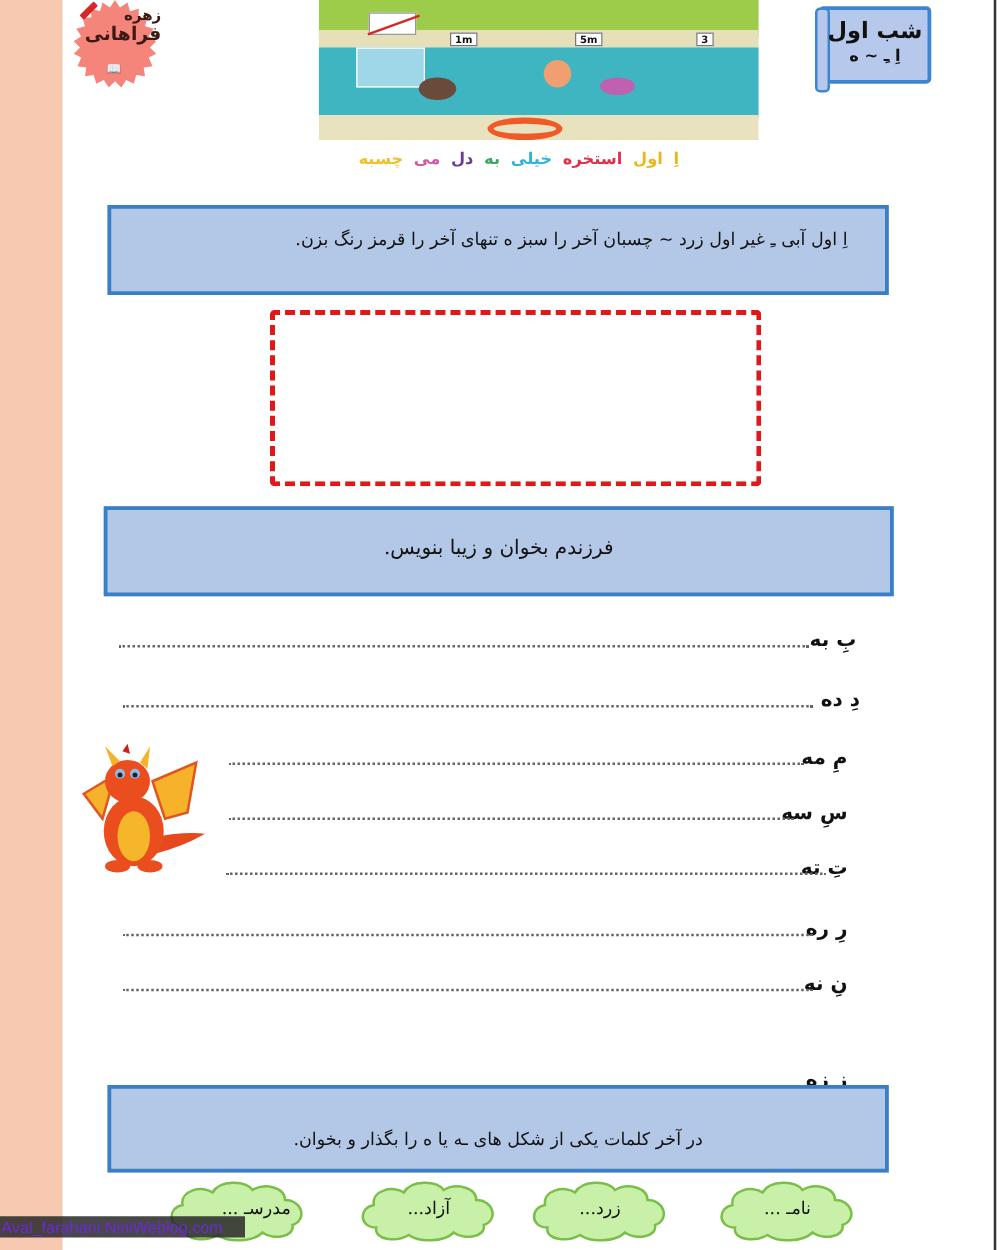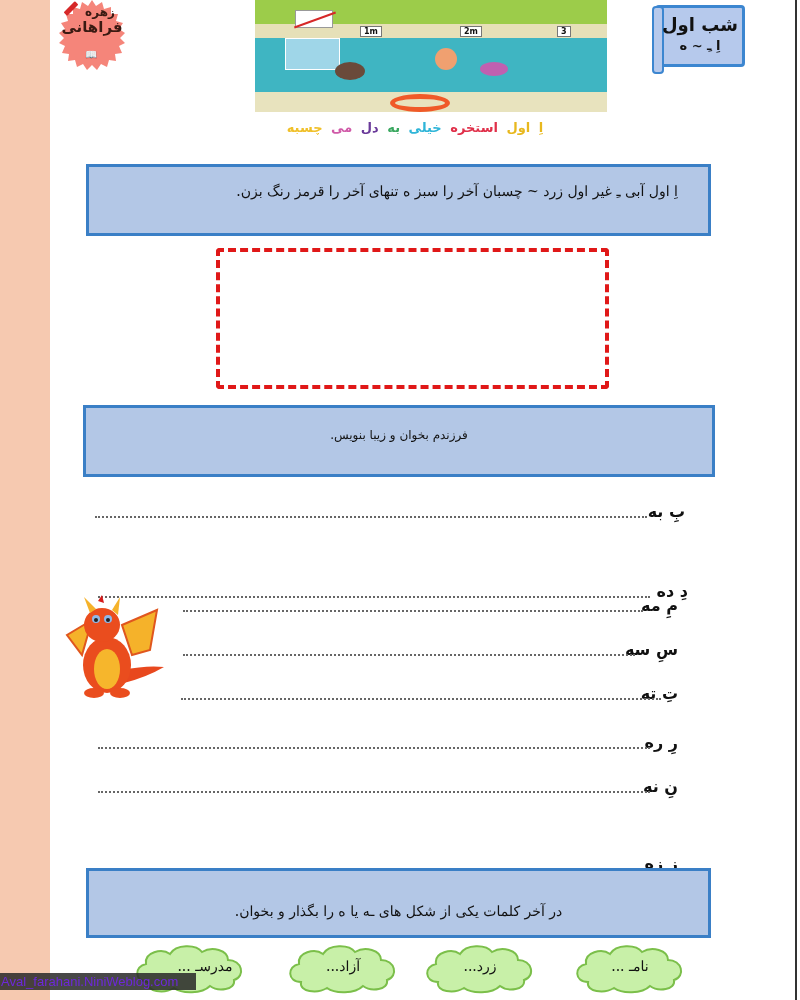--- a/index.html
+++ b/index.html
@@ -5,21 +5,21 @@
   * { box-sizing: border-box; margin: 0; padding: 0; }
   html, body { width: 800px; height: 1000px; overflow: hidden; background: #ffffff; }
   body { position: relative; font-family: "DejaVu Sans", sans-serif; color: #111; }
 
   .left-margin { position: absolute; left: 0; top: 0; width: 50px; height: 1000px; background: #f6c9b0; }
   .right-rule { position: absolute; left: 795px; top: 0; width: 2px; height: 1000px; background: #333; }
 
   
   .seal { position: absolute; left: 55px; top: 0; width: 74px; height: 72px; }
   .seal svg { position: absolute; left: 0; top: 0; }
-  .seal-text { position: absolute; left: 0; top: 6px; width: 74px; text-align: center; direction: rtl; color: #3a1a12; font-weight: bold; line-height: 1.1; }
+  .seal-text { position: absolute; left: 0; top: 6px; width: 74px; direction: rtl; color: #3a1a12; font-weight: bold; line-height: 1.1; }
   .seal-line1 { font-size: 12px; display: block; padding-left: 16px; }
   .seal-line2 { font-size: 15px; display: block; }
   .seal-book { position: absolute; left: 30px; top: 49px; font-size: 10px; color: #5a2a20; }
   .seal-pencil { position: absolute; left: 8px; top: 6px; width: 16px; height: 5px; background: #d62828; transform: rotate(-45deg); border-radius: 1px; }
 
   
   .pool-image { position: absolute; left: 255px; top: 0; width: 352px; height: 112px; overflow: hidden; }
   .pool-grass { position: absolute; left: 0; top: 0; width: 100%; height: 30px; background: #9ccc4a; }
   .pool-deck { position: absolute; left: 0; top: 24px; width: 100%; height: 16px; background: #e6e0b8; }
   .pool-water { position: absolute; left: 0; top: 38px; width: 100%; height: 56px; background: #3fb5c2; }
@@ -38,21 +38,21 @@
   .lesson-tag { position: absolute; left: 655px; top: 5px; width: 90px; height: 62px; background: #b6c9ec; border: 3px solid #3c86d0; border-radius: 4px; }
   .lesson-tag::before { content: ""; position: absolute; left: -6px; top: -2px; width: 8px; height: 64px; border: 2px solid #3c86d0; border-radius: 4px; background: #b6c9ec; }
   .lesson-title { position: absolute; left: 0; top: 6px; width: 100%; text-align: center; direction: rtl; font-size: 18px; font-weight: bold; }
   .lesson-letters { position: absolute; left: 0; top: 30px; width: 100%; text-align: center; direction: rtl; font-size: 13px; font-weight: bold; letter-spacing: 2px; }
 
   
   .instr { position: absolute; background: #b3c7e6; border: 3px solid #3a7fc6; direction: rtl; font-family: "DejaVu Serif", serif; color: #111; padding-left: 18px; }
   .instr-1 { left: 86px; top: 164px; width: 625px; height: 72px; }
   .instr-1 .instr-text { position: absolute; right: 30px; top: 16px; font-size: 14px; }
   .instr-2 { left: 83px; top: 405px; width: 632px; height: 72px; }
-  .instr-2 .instr-text { position: absolute; left: 0; width: 100%; text-align: center; top: 20px; font-size: 12px; }
+  .instr-2 .instr-text { position: absolute; left: 0; width: 100%; text-align: center; top: 20px; font-size: 16px; }
   .instr-3 { left: 86px; top: 868px; width: 625px; height: 70px; }
   .instr-3 .instr-text { position: absolute; left: 0; width: 100%; text-align: center; top: 32px; font-size: 14px; }
 
   .color-box { position: absolute; left: 216px; top: 248px; width: 393px; height: 141px; border: 4px dashed #e01818; border-radius: 4px; }
 
   
   .row { position: absolute; height: 24px; direction: rtl; }
   .row-letters { position: absolute; right: 0; top: 0; font-size: 16px; font-weight: bold; white-space: nowrap; }
   .row-line { position: absolute; top: 14px; height: 2px; border-bottom: 2px dotted #666; }
 
@@ -84,21 +84,21 @@
   <div class="seal-book">📖</div>
 </div>
 
 <div class="pool-image">
   <div class="pool-grass"></div>
   <div class="pool-deck"></div>
   <div class="pool-water"></div>
   <div class="pool-bottom"></div>
   <div class="no-sign"></div>
   <div class="pool-marker" style="left:105px;">1m</div>
-  <div class="pool-marker" style="left:205px;">2m</div>
+  <div class="pool-marker" style="left:205px;">5m</div>
   <div class="pool-marker" style="left:302px;">3</div>
   <div class="inset-photo"></div>
   <div class="swimmer" style="left:80px; top:62px; width:30px; height:18px; background:#6a4a3a;"></div>
   <div class="swimmer" style="left:180px; top:48px; width:22px; height:22px; background:#f0a070;"></div>
   <div class="swimmer" style="left:225px; top:62px; width:28px; height:14px; background:#c060b0;"></div>
   <div class="ring"></div>
 </div>
 
 <div class="caption">
   <span style="color:#e8b81e">اِ</span>
@@ -123,21 +123,21 @@
 <div class="color-box"></div>
 
 <div class="instr instr-2">
   <div class="instr-text">فرزندم بخوان و زیبا بنویس.</div>
 </div>
 
 <div class="row" style="left:95px; top:502px; width:590px;">
   <span class="row-letters">بِ  به</span>
   <span class="row-line" style="left:0; width:552px;"></span>
 </div>
-<div class="row" style="left:98px; top:550px; width:590px;margin-top:32px;">
+<div class="row" style="left:98px; top:550px; width:590px;">
   <span class="row-letters">دِ  ده</span>
   <span class="row-line" style="left:0; width:552px;"></span>
 </div>
 <div class="row" style="left:183px; top:596px; width:495px;">
   <span class="row-letters">مِ  مه</span>
   <span class="row-line" style="left:0; width:460px;"></span>
 </div>
 <div class="row" style="left:183px; top:640px; width:495px;">
   <span class="row-letters">سِ  سه</span>
   <span class="row-line" style="left:0; width:452px;"></span>

